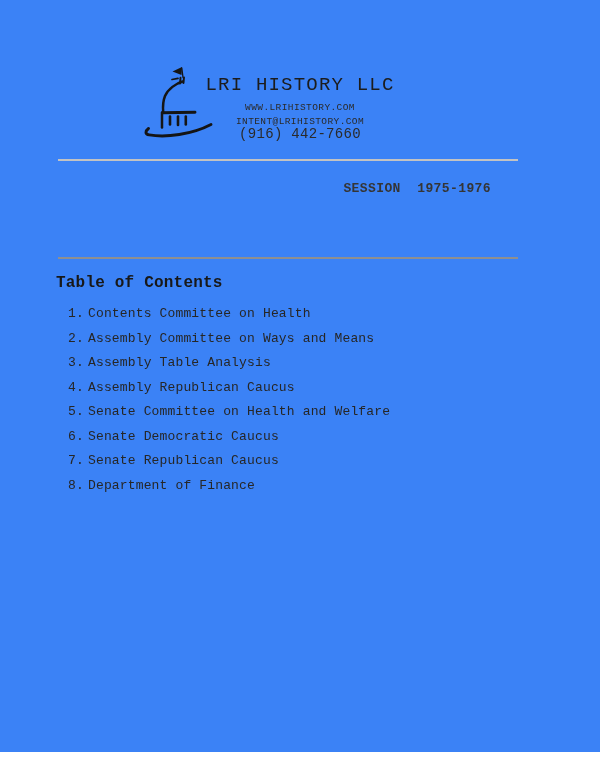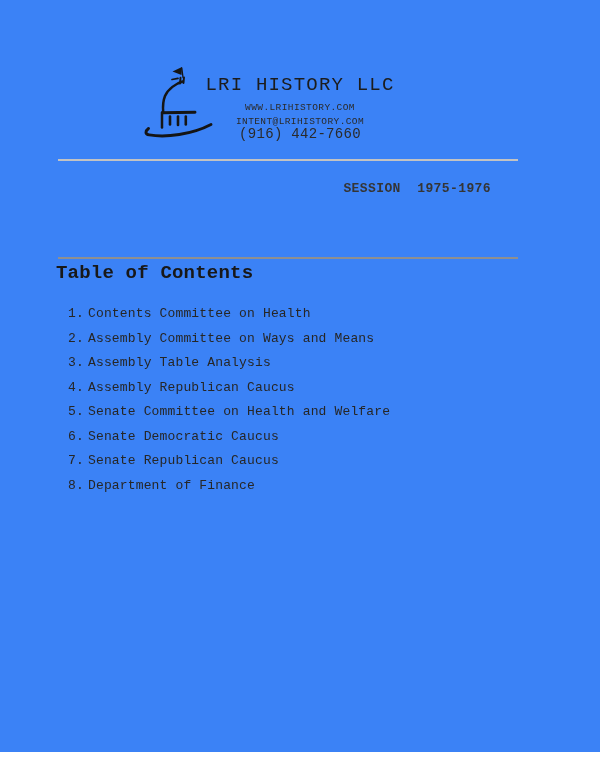--- a/index.html
+++ b/index.html
@@ -82,22 +82,22 @@
     letter-spacing: 0.4px;
     color: #353535;
     line-height: 23px;
     white-space: pre;
   }
 
   
   .toc-heading {
     position: absolute;
     left: 56px;
-    top: 262px;
-    font-size: 19px;
+    top: 274px;
+    font-size: 16px;
     font-weight: bold;
     letter-spacing: 0.2px;
     color: #181818;
   }
   .toc-list {
     position: absolute;
     left: 68px;
     top: 306px;
     margin: 0;
     padding: 0;

